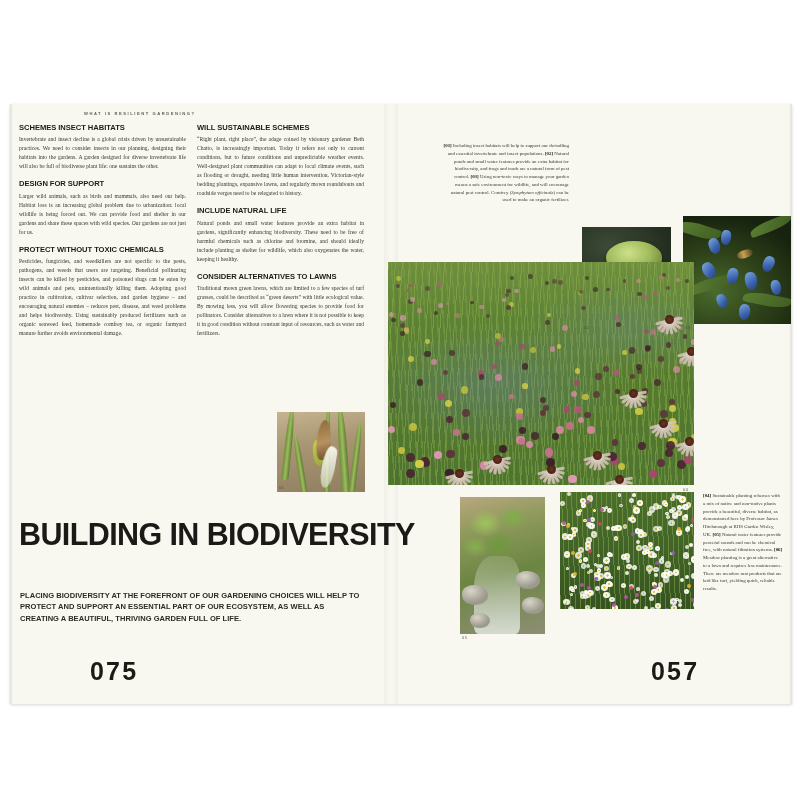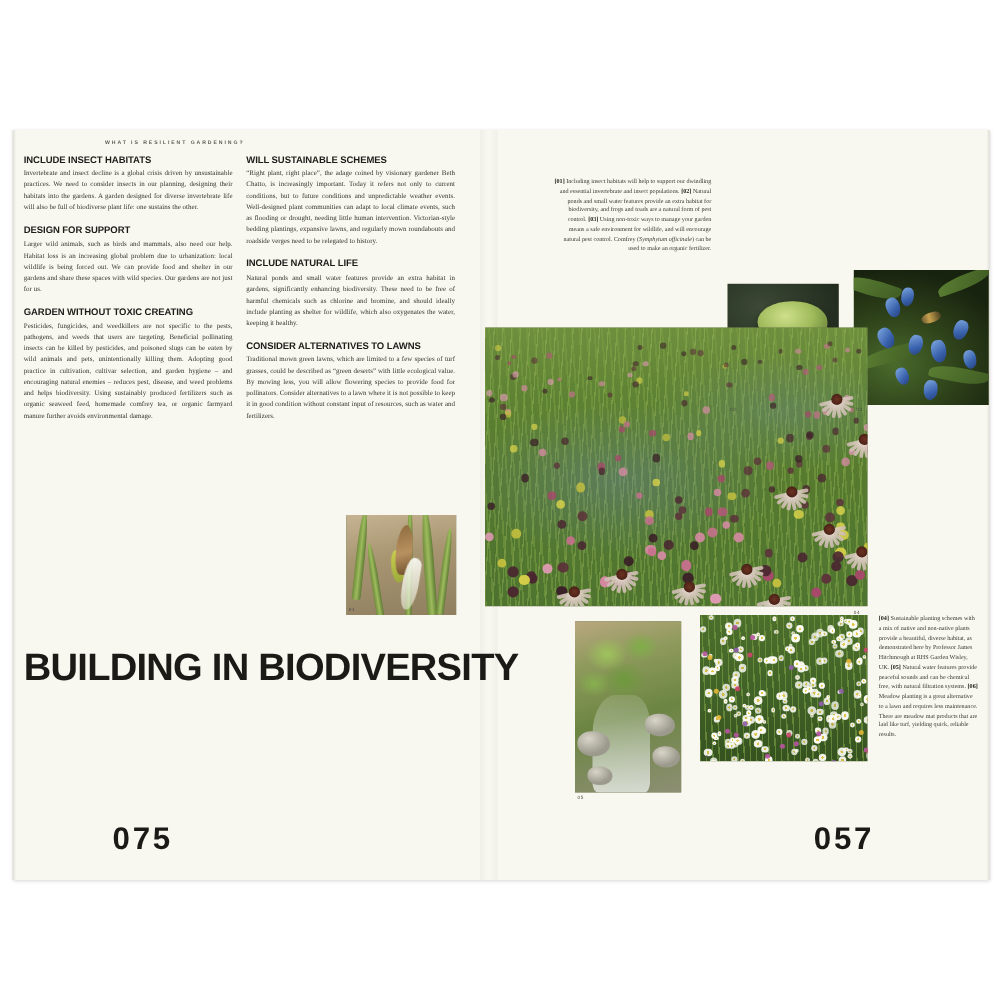--- a/index.html
+++ b/index.html
@@ -322,27 +322,27 @@
 </head>
 <body>
 
 <div id="spread">
   <div id="edge-left"></div>
   <div id="edge-right"></div>
 
   <div class="running-head">WHAT IS RESILIENT GARDENING?</div>
 
   <div class="col col-1">
-    <h2 class="sec-head">INCLUDE INSECT HABITATS</h2>
+    <h2 class="sec-head">SCHEMES INSECT HABITATS</h2>
     <p class="body-p">Invertebrate and insect decline is a global crisis driven by unsustainable practices. We need to consider insects in our planning, designing their habitats into the gardens. A garden designed for diverse invertebrate life will also be full of biodiverse plant life: one sustains the other.</p>
 
     <h2 class="sec-head spaced">DESIGN FOR SUPPORT</h2>
     <p class="body-p">Larger wild animals, such as birds and mammals, also need our help. Habitat loss is an increasing global problem due to urbanization: local wildlife is being forced out. We can provide food and shelter in our gardens and share these spaces with wild species. Our gardens are not just for us.</p>
 
-    <h2 class="sec-head spaced">GARDEN WITHOUT TOXIC CREATING</h2>
+    <h2 class="sec-head spaced">PROTECT WITHOUT TOXIC CHEMICALS</h2>
     <p class="body-p">Pesticides, fungicides, and weedkillers are not specific to the pests, pathogens, and weeds that users are targeting. Beneficial pollinating insects can be killed by pesticides, and poisoned slugs can be eaten by wild animals and pets, unintentionally killing them. Adopting good practice in cultivation, cultivar selection, and garden hygiene – and encouraging natural enemies – reduces pest, disease, and weed problems and helps biodiversity. Using sustainably produced fertilizers such as organic seaweed feed, homemade comfrey tea, or organic farmyard manure further avoids environmental damage.</p>
   </div>
 
   <div class="col col-2">
     <h2 class="sec-head">WILL SUSTAINABLE SCHEMES</h2>
     <p class="body-p">“Right plant, right place”, the adage coined by visionary gardener Beth Chatto, is increasingly important. Today it refers not only to current conditions, but to future conditions and unpredictable weather events. Well-designed plant communities can adapt to local climate events, such as flooding or drought, needing little human intervention. Victorian-style bedding plantings, expansive lawns, and regularly mown roundabouts and roadside verges need to be relegated to history.</p>
 
     <h2 class="sec-head spaced">INCLUDE NATURAL LIFE</h2>
     <p class="body-p">Natural ponds and small water features provide an extra habitat in gardens, significantly enhancing biodiversity. These need to be free of harmful chemicals such as chlorine and bromine, and should ideally include planting as shelter for wildlife, which also oxygenates the water, keeping it healthy.</p>
 
@@ -931,18 +931,19 @@
     <span> <b>[03]</b> <span id="cap03text">Using non-toxic ways to manage your garden means a safe environment for wildlife, and will encourage natural pest control. Comfrey (<i>Symphytum officinale</i>) can be used to make an organic fertilizer.</span></span>
   </div>
 
   <div class="caption" id="caption-side">
     <span><b>[04]</b> <span>Sustainable planting schemes with a mix of native and non-native plants provide a beautiful, diverse habitat, as demonstrated here by Professor James Hitchmough at RHS Garden Wisley, UK.</span></span>
     <span> <b>[05]</b> <span>Natural water features provide peaceful sounds and can be chemical free, with natural filtration systems.</span></span>
     <span> <b>[06]</b> <span>Meadow planting is a great alternative to a lawn and requires less maintenance. There are meadow mat products that are laid like turf, yielding quick, reliable results.</span></span>
   </div>
 
   <div id="headline">BUILDING IN BIODIVERSITY</div>
+  <div id="standfirst">PLACING BIODIVERSITY AT THE FOREFRONT OF OUR GARDENING CHOICES WILL HELP TO PROTECT AND SUPPORT AN ESSENTIAL PART OF OUR ECOSYSTEM, AS WELL AS CREATING A BEAUTIFUL, THRIVING GARDEN FULL OF LIFE.</div>
 
   <div class="folio" id="folio-left">075</div>
   <div class="folio" id="folio-right">057</div>
 
   <div id="gutter"></div>
 </div>
 
 </body></html>

